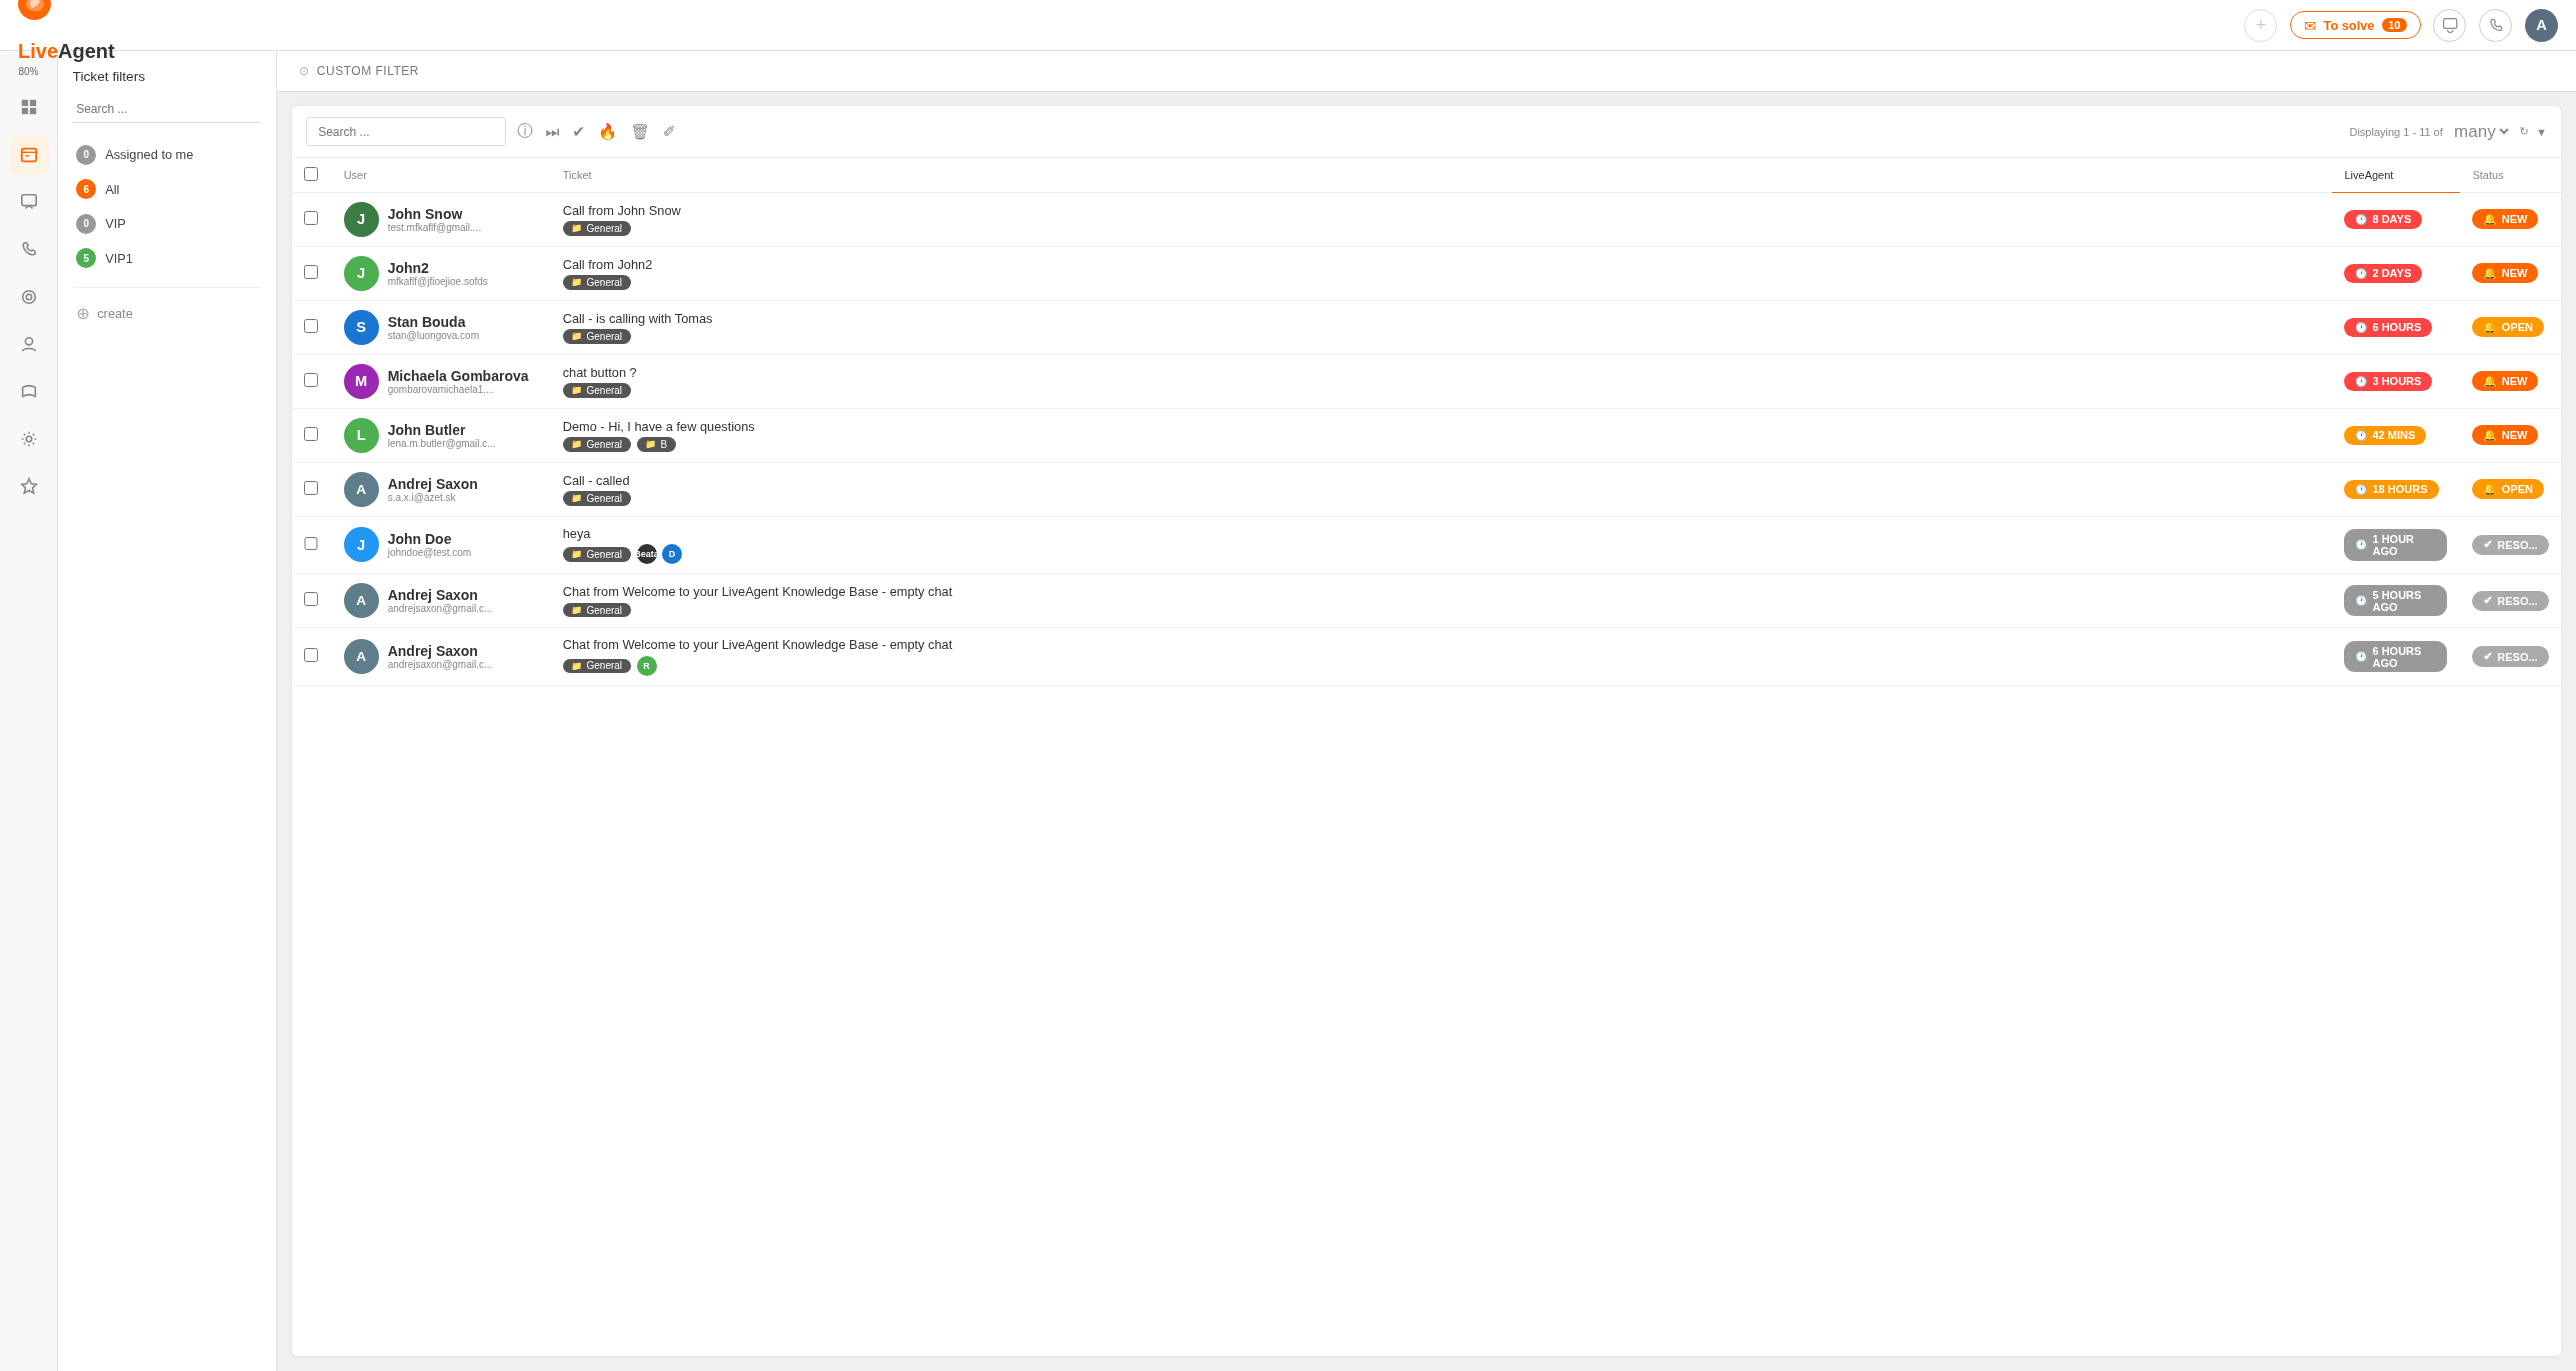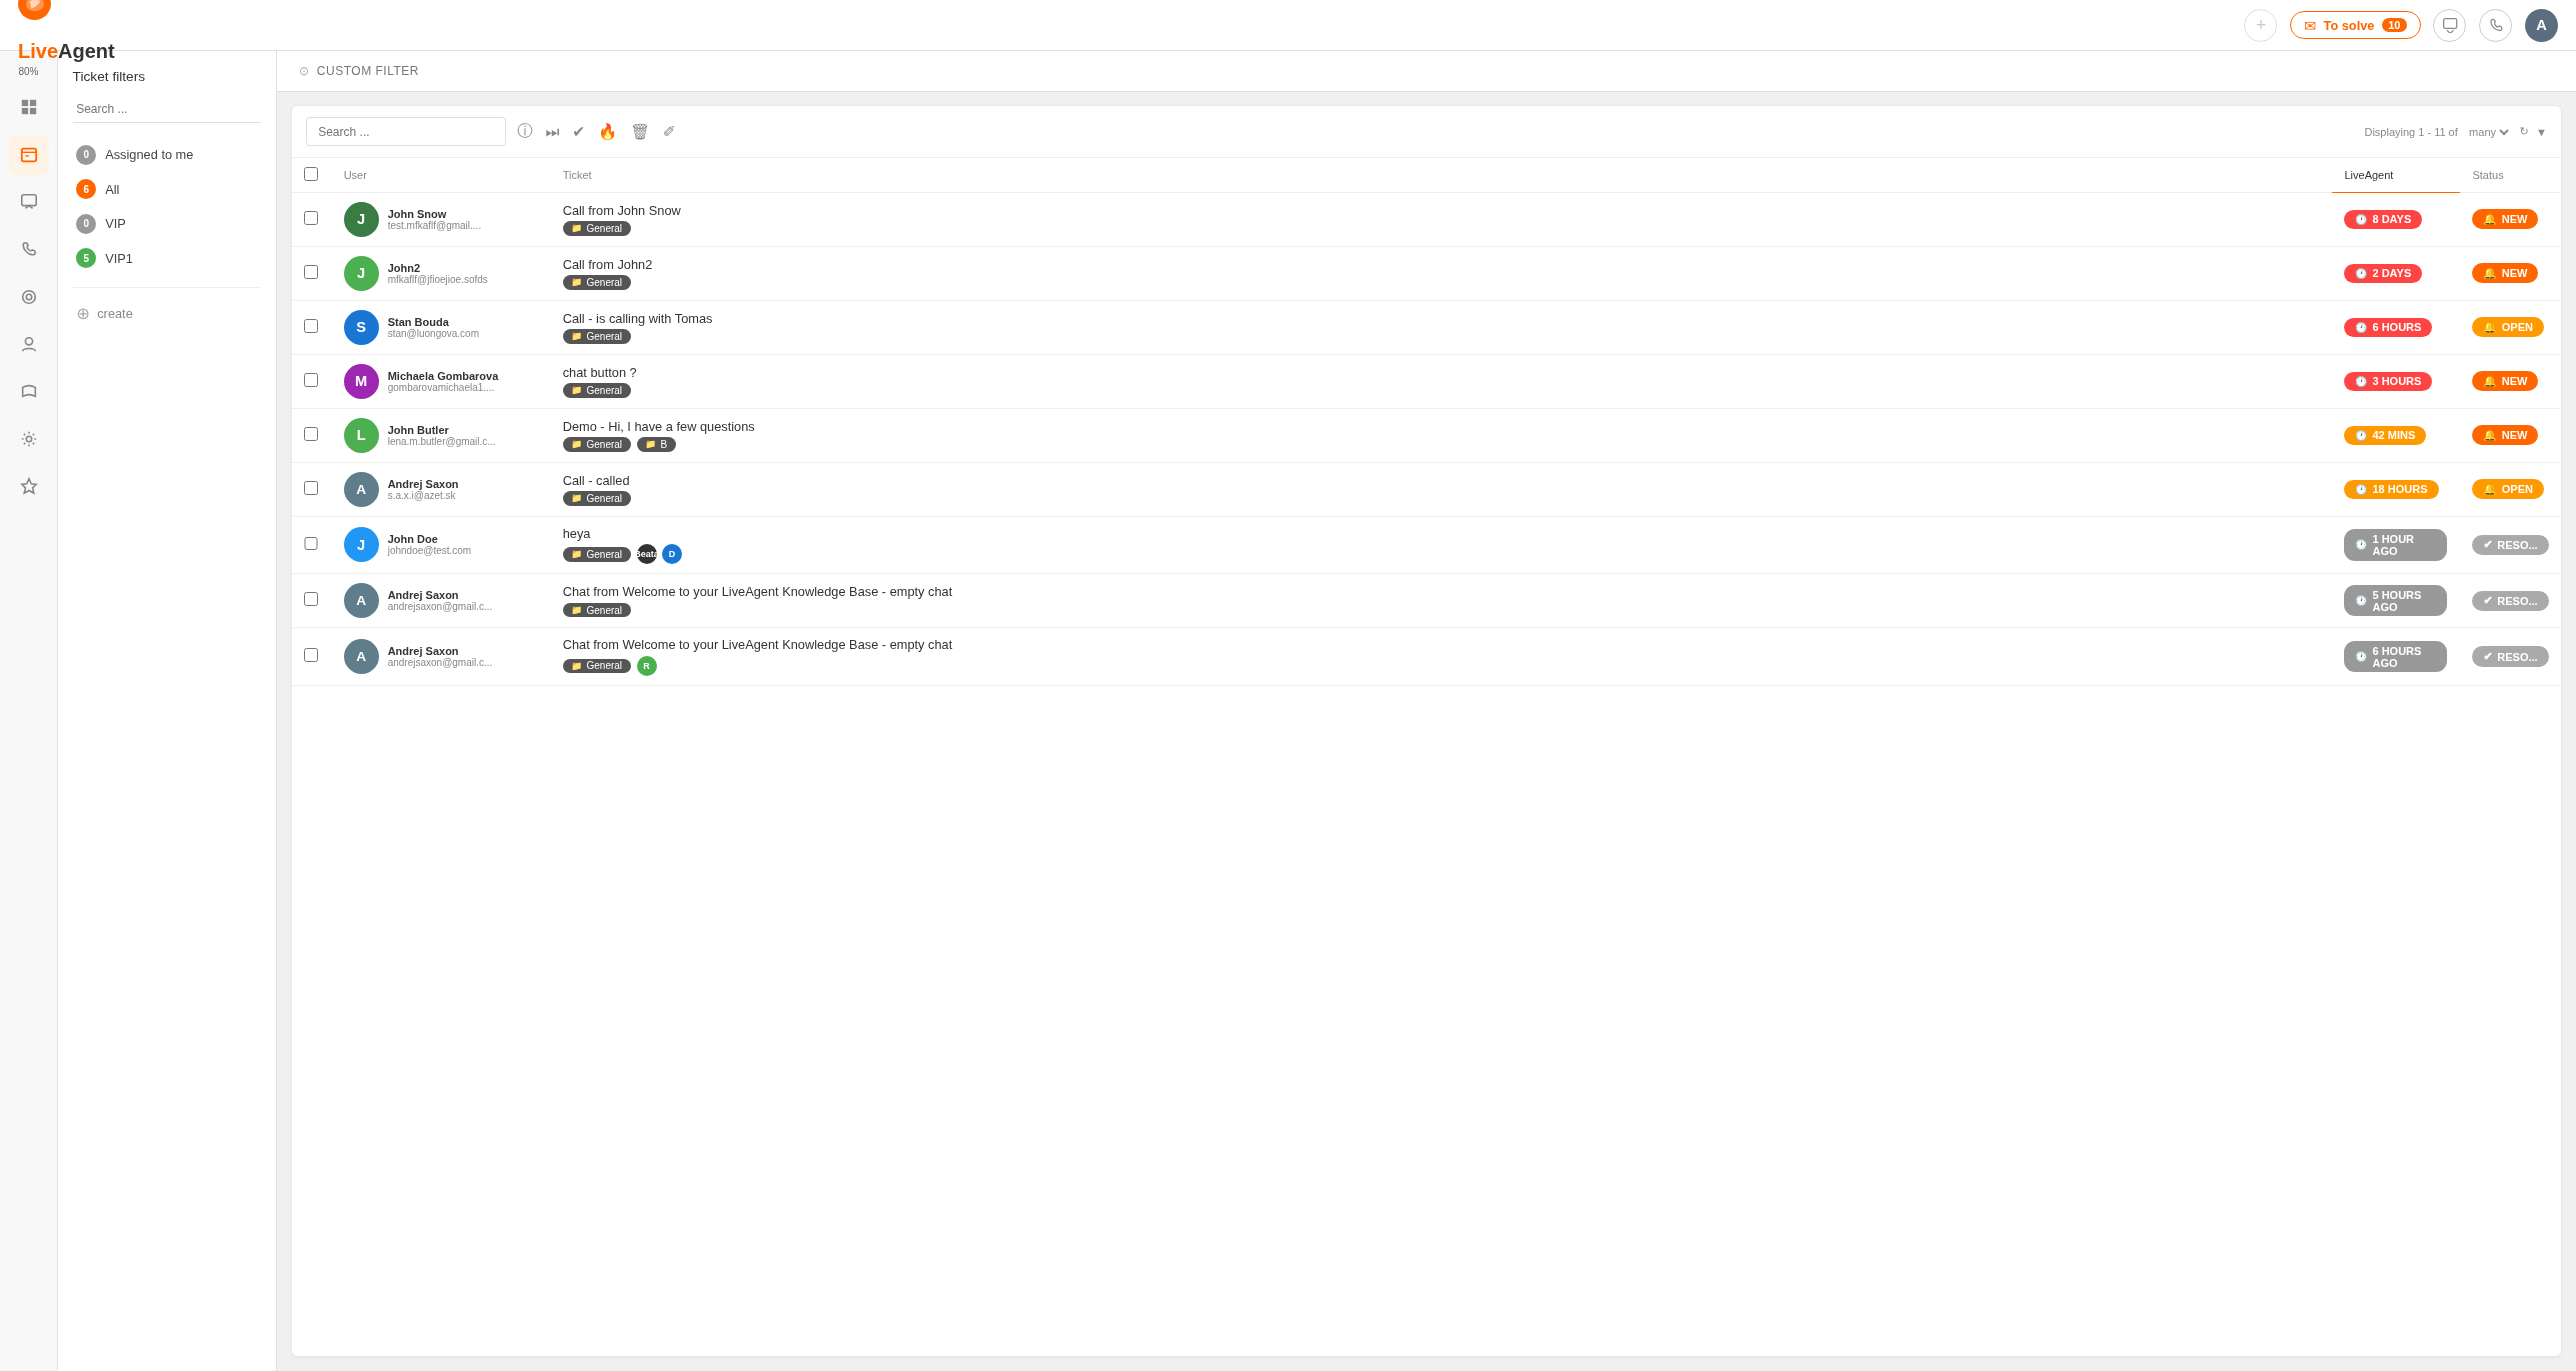--- a/index.html
+++ b/index.html
@@ -166,21 +166,21 @@
       padding: 6.4px 11px;
       font-size: 12px;
       color: #888;
       width: 200px;
       outline: none;
     }
     .toolbar-icons { display: flex; align-items: center; gap: 12.8px; color: #888; font-size: 15.5px; }
     .toolbar-icon { cursor: pointer; }
     .display-info { margin-left: auto; font-size: 11px; color: #888; display: flex; align-items: center; gap: 7.3px; }
     .display-info .count-select {
-      border: none; background: transparent; color: #888; font-size: 11px; cursor: pointer;
+      border: none; background: transparent; color: #888; font-size: 17px; cursor: pointer;
     }
 
     
     .tickets-table { width: 100%; border-collapse: collapse; }
     .tickets-table th {
       text-align: left; padding: 9px 12.8px;
       font-size: 11px; color: #888; font-weight: 500;
       border-bottom: 1.8px solid #eee;
     }
     .tickets-table th.importance-col { color: #333; border-bottom: 1.8px solid #f60; }
@@ -192,21 +192,21 @@
     .importance-col { width: 128px; }
     .status-col { width: 91px; }
 
     .user-cell { display: flex; align-items: center; gap: 9px; }
     .user-avatar {
       width: 35px; height: 35px;
       border-radius: 50%;
       display: flex; align-items: center; justify-content: center;
       font-size: 14.6px; font-weight: bold; color: white; flex-shrink: 0;
     }
-    .user-name { font-size: 11px; font-weight: 600; color: #333; }
+    .user-name { font-size: 14px; font-weight: 600; color: #333; }
     .user-email { font-size: 10px; color: #888; }
     .ticket-title { font-size: 12.8px; font-weight: 500; color: #333; margin-bottom: 3.6px; }
     .ticket-tags { display: flex; align-items: center; gap: 5.5px; flex-wrap: wrap; margin-top: 3.6px; }
     .tag {
       background: #555;
       color: white;
       border-radius: 9px;
       padding: 1.8px 9px;
       font-size: 10px;
       display: flex; align-items: center; gap: 3.6px;

